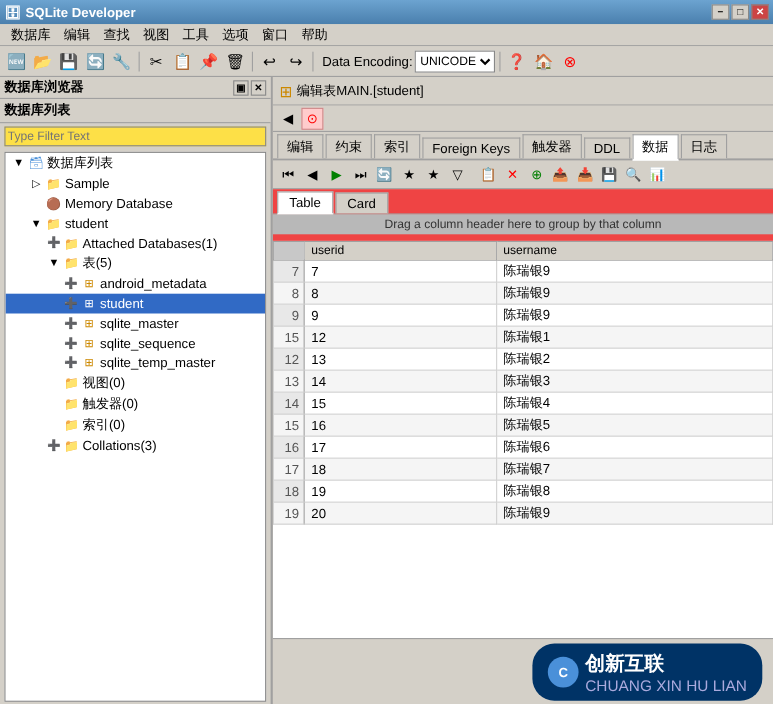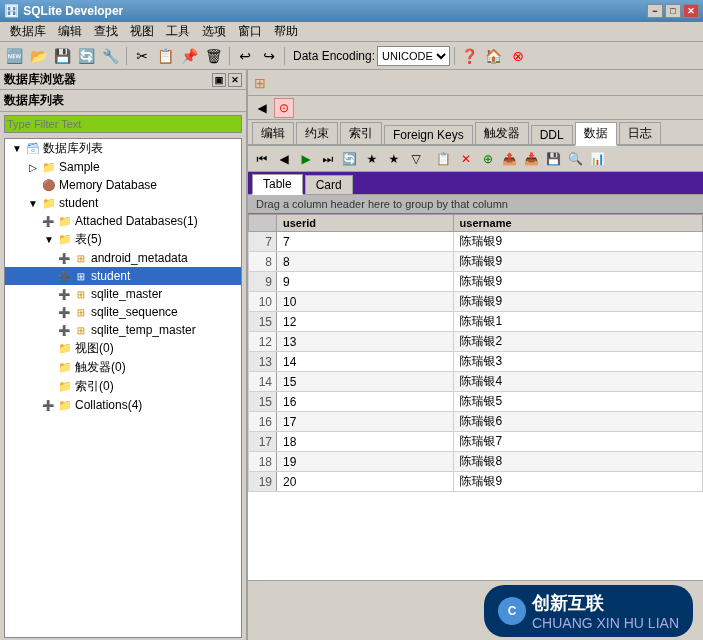--- a/index.html
+++ b/index.html
@@ -66,21 +66,21 @@
       padding: 0 4px;
       border-bottom: 1px solid #a0a0a0;
       font-size: 12px;
       font-weight: bold;
       gap: 48px;
     }
     .panel-header-btns { margin-left: auto; display: flex; gap: 2px; }
     .panel-header-btn { width: 14px; height: 14px; border: 1px solid #888; font-size: 9px; display: flex; align-items: center; justify-content: center; cursor: pointer; background: #d4d0c8; }
 
     .panel-title { background: #d4d0c8; padding: 2px 4px; font-weight: bold; font-size: 12px; border-bottom: 1px solid #a0a0a0; }
-    .filter-input { width: calc(100% - 8px); margin: 3px 4px; height: 18px; border: 1px solid #888; background: #84cc16; font-size: 11px; padding: 0 2px; }
+    .filter-input { width: calc(100% - 8px); margin: 3px 4px; height: 18px; border: 1px solid #888; background: #fde047; font-size: 11px; padding: 0 2px; }
     .filter-select { width: calc(100% - 8px); margin: 2px 4px 3px; height: 20px; border: 1px solid #888; background: white; font-size: 11px; }
 
     
     .tree { flex: 1; overflow-y: auto; background: white; border: 1px solid #888; margin: 2px 4px; }
     .tree-item { display: flex; align-items: center; padding: 1px 0; cursor: pointer; white-space: nowrap; }
     .tree-item.selected { background: #316ac5; color: white; }
     .tree-expand { width: 16px; text-align: center; font-size: 10px; cursor: pointer; }
     .tree-icon { width: 16px; height: 16px; margin-right: 2px; display: inline-flex; align-items: center; justify-content: center; font-size: 11px; }
     .tree-label { font-size: 12px; }
     .indent1 { padding-left: 4px; }
@@ -147,21 +147,21 @@
       height: 26px;
       display: flex;
       align-items: center;
       padding: 0 4px;
       border-bottom: 1px solid #a0a0a0;
       gap: 2px;
     }
 
     
     .sub-tabs-row {
-      background: #4c1d95;
+      background: #ef4444;
       display: flex;
       align-items: flex-end;
       padding: 2px 4px 0;
       border-bottom: 1px solid #a0a0a0;
     }
     .sub-tab {
       padding: 2px 10px;
       border: 1px solid #a0a0a0;
       background: #d4d0c8;
       cursor: pointer;
@@ -174,32 +174,33 @@
       border-bottom: 2px solid white;
       margin-bottom: -1px;
     }
 
     
     .group-header {
       background: #b8b8b8;
       padding: 3px 8px;
       font-size: 11px;
       color: #333;
-      border-bottom: 1px solid #ef4444;
+      border-bottom: 6px solid #ef4444;
+      text-align: center;
     }
 
     
     .data-table-wrapper { flex: 1; overflow-y: auto; overflow-x: auto; background: white; }
     .data-table { border-collapse: collapse; width: 100%; }
     .data-table th {
       background: #d4d0c8;
       border: 1px solid #a0a0a0;
       padding: 2px 6px;
       font-size: 11px;
-      font-weight: bold;
+      font-weight: normal;
       text-align: left;
       position: sticky;
       top: 0;
     }
     .data-table td {
       border: 1px solid #d0d0d0;
       padding: 1px 6px;
       font-size: 12px;
       background: white;
     }
@@ -403,29 +404,30 @@
 
       <div class="tree-item indent3">
         <span class="tree-expand">&nbsp;</span>
         <span class="tree-icon icon-folder">📁</span>
         <span class="tree-label">索引(0)</span>
       </div>
 
       <div class="tree-item indent3">
         <span class="tree-expand">➕</span>
         <span class="tree-icon icon-folder">📁</span>
-        <span class="tree-label">Collations(4)</span>
+        <span class="tree-label">Collations(3)</span>
       </div>
     </div>
   </div>
 
   <div class="right-panel">
 
     <div class="editor-header">
       <span style="color:#cc8800;font-size:14px;">⊞</span>
+      <span>编辑表MAIN.[student]</span>
     </div>
 
     <div class="editor-sub-toolbar">
       <div class="editor-tb-btn">◀</div>
       <div class="editor-tb-btn" style="color:red;background:#ffcccc;border-color:#cc8888;">⊙</div>
     </div>
 
     <div class="tabs-row">
       <div class="tab">编辑</div>
       <div class="tab">约束</div>
@@ -483,25 +485,20 @@
               <td class="row-num">8</td>
               <td>8</td>
               <td>陈瑞银9</td>
             </tr>
             <tr>
               <td class="row-num">9</td>
               <td>9</td>
               <td>陈瑞银9</td>
             </tr>
             <tr>
-              <td class="row-num">10</td>
-              <td>10</td>
-              <td>陈瑞银9</td>
-            </tr>
-            <tr>
               <td class="row-num">15</td>
               <td>12</td>
               <td>陈瑞银1</td>
             </tr>
             <tr>
               <td class="row-num">12</td>
               <td>13</td>
               <td>陈瑞银2</td>
             </tr>
             <tr>

